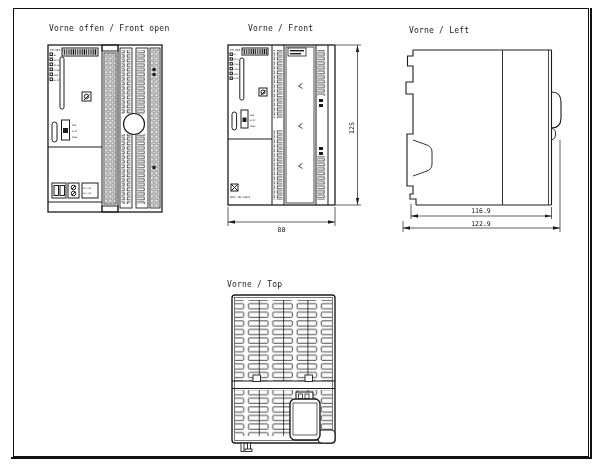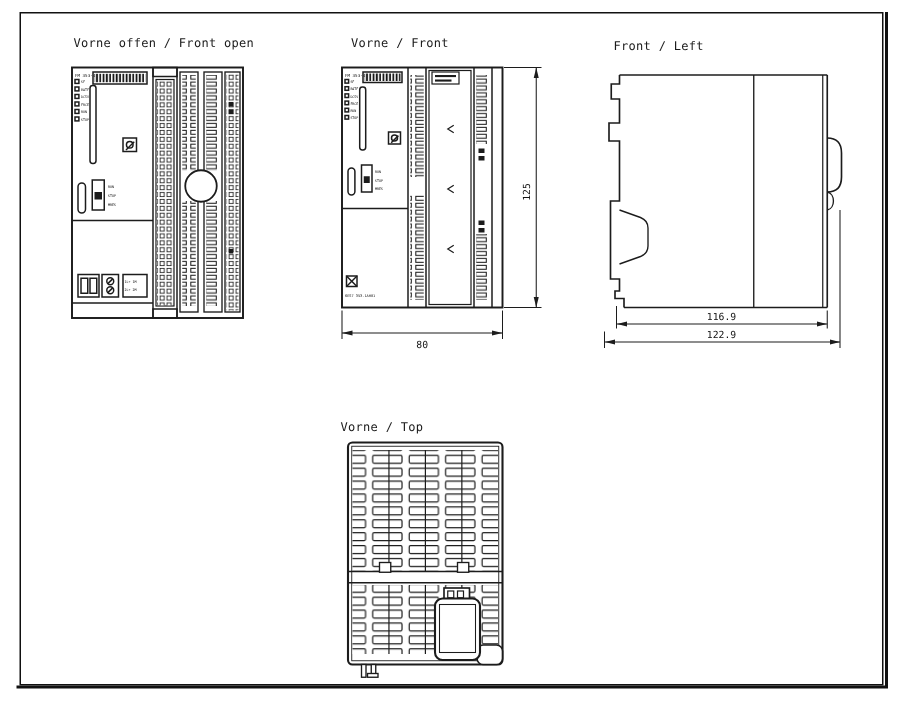--- a/index.html
+++ b/index.html
@@ -36,22 +36,22 @@
       <pattern id="pvent" width="24.3" height="8.6" patternUnits="userSpaceOnUse">
         <rect x="2.2" y="1.8" width="19.5" height="5.2" rx="0.8" fill="#fff" stroke="#1c1c1c" stroke-width="0.8"></rect>
       </pattern>
       <marker id="arw" viewBox="0 0 10 6" refX="10" refY="3" markerWidth="10" markerHeight="6" orient="auto-start-reverse">
         <path d="M0,0.6 L10,3 L0,5.4 Z" fill="#1c1c1c"></path>
       </marker>
     </defs>
   </svg>
 
   <div class="vtitle" style="left:49px;top:24px">Vorne offen / Front open</div>
-  <div class="vtitle" style="left:234px;top:24px">Vorne / Front</div>
-  <div class="vtitle" style="left:409px;top:26px">Front / Left</div>
+  <div class="vtitle" style="left:248px;top:24px">Vorne / Front</div>
+  <div class="vtitle" style="left:409px;top:26px">Vorne / Left</div>
   <div class="vtitle" style="left:227px;top:280px">Vorne / Top</div>
 
   <svg style="left:46px;top:40px" width="124" height="178" viewBox="0 0 124 178">
     <g stroke="#1c1c1c" fill="none" stroke-width="1">
       <rect x="2" y="5" width="114" height="167" stroke-width="1.3"></rect>
       <line x1="56" y1="5" x2="56" y2="172"></line>
 
       <g>
         <text x="4" y="11" class="t28">FM 353-4</text>
         <g>

